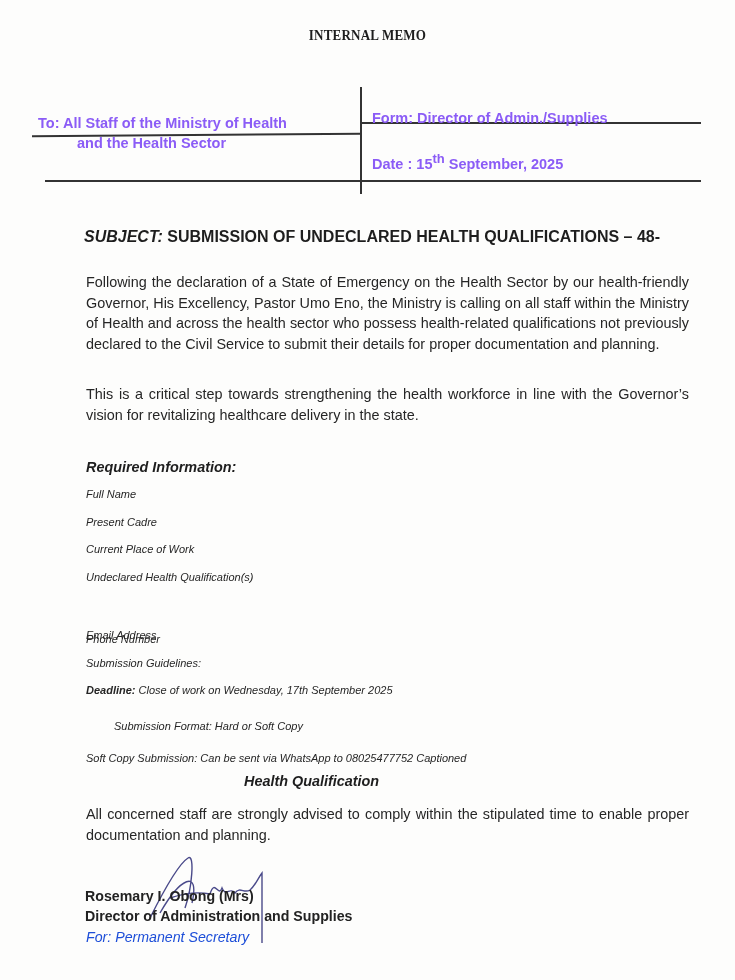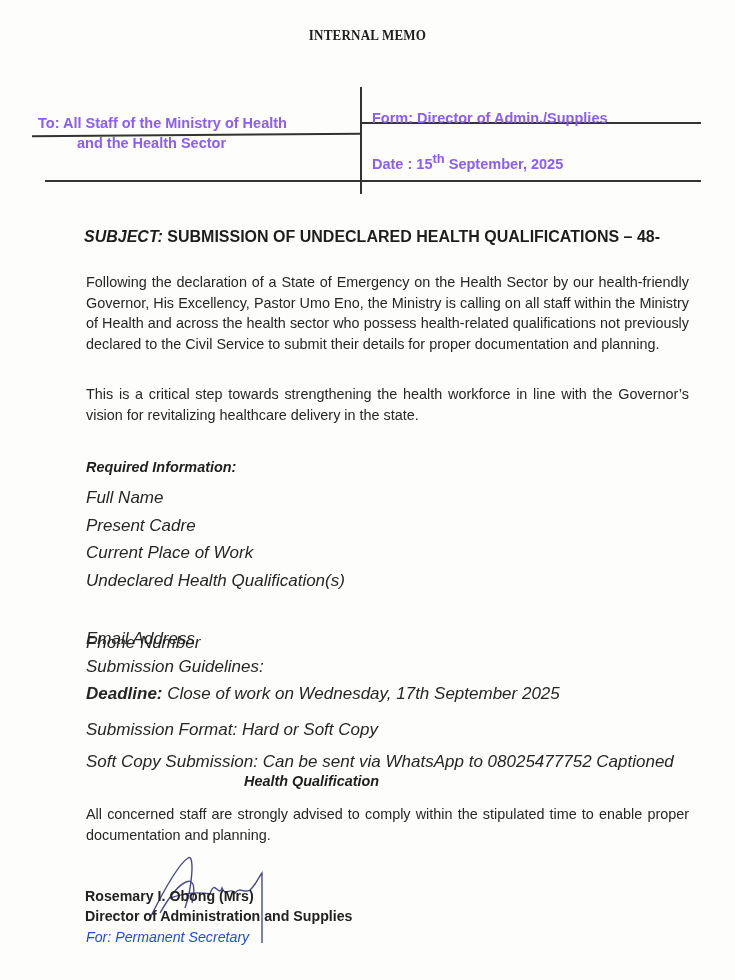--- a/index.html
+++ b/index.html
@@ -25,21 +25,21 @@
     font-weight: bold; font-size: 16px; line-height: 26px; color: #1e1e1e;
   }
   .subject .lbl { font-style: italic; }
   .subject .l2 { display: block; padding-left: 95px; }
   .para {
     left: 86px; width: 603px; font-size: 14.4px; line-height: 20.5px;
     text-align: justify; color: #262626;
   }
   .para.last-left { text-align-last: left; }
   .req-head { left: 86px; top: 459px; font-size: 14.4px; font-weight: bold; font-style: italic; }
-  .req-item { left: 86px; font-size: 17px; font-style: italic; color: #262626; }
+  .req-item { left: 86px; font-size: 11px; font-style: italic; color: #262626; }
   .req-item b { font-weight: bold; }
   .caption-line { left: 244px; top: 773px; font-size: 14.4px; font-weight: bold; font-style: italic; }
   .sig-name, .sig-title { left: 85px; font-size: 14.2px; font-weight: bold; color: #222; text-align: right; }
   .sig-for { left: 86px; top: 929px; font-size: 14.2px; font-style: italic; color: #1d4ed8; }
   .signature { left: 140px; top: 848px; width: 140px; height: 95px; }
 </style>
 </head>
 <body>
 
 <div class="abs title">INTERNAL MEMO</div>
@@ -64,21 +64,21 @@
 <div class="abs req-head">Required Information:</div>
 <div class="abs req-item" style="top:488px;">Full Name</div>
 <div class="abs req-item" style="top:516px;">Present Cadre</div>
 <div class="abs req-item" style="top:543px;">Current Place of Work</div>
 <div class="abs req-item" style="top:571px;text-align:center;">Undeclared Health Qualification(s)</div>
 <div class="abs req-item" style="top:633px;">Phone Number</div>
 <div class="abs req-item" style="top:629px;">Email Address</div>
 <div class="abs req-item" style="top:657px;">Submission Guidelines:</div>
 
 <div class="abs req-item" style="top:684px;"><b>Deadline:</b><span> Close of work on Wednesday, 17th September 2025</span></div>
-<div class="abs req-item" style="top:720px;">Submission Format: Hard or Soft Copy</div>
+<div class="abs req-item" style="top:720px;margin-left:28px;">Submission Format: Hard or Soft Copy</div>
 <div class="abs req-item" style="top:752px;">Soft Copy Submission: Can be sent via WhatsApp to 08025477752 Captioned</div>
 <div class="abs caption-line">Health Qualification</div>
 
 <div class="abs para last-left" style="top:804px;">All concerned staff are strongly advised to comply within the stipulated time to enable proper documentation and planning.</div>
 
 <svg class="abs signature" viewBox="0 0 140 95">
   <path d="M10 70 C 25 40, 40 15, 48 10 C 55 5, 52 40, 45 60 M30 50 C 45 45, 60 44, 70 46 C 75 30, 78 50, 82 40 C 86 50, 90 38, 95 45 C 100 38, 104 46, 110 42 C 115 38, 118 30, 122 25 L 122 95 M20 65 C 40 30, 60 20, 52 55" fill="none" stroke="#4a4a8a" stroke-width="1.4"></path>
 </svg>
 
 <div class="abs sig-name" style="top:888px;">Rosemary I. Obong (Mrs)</div>

